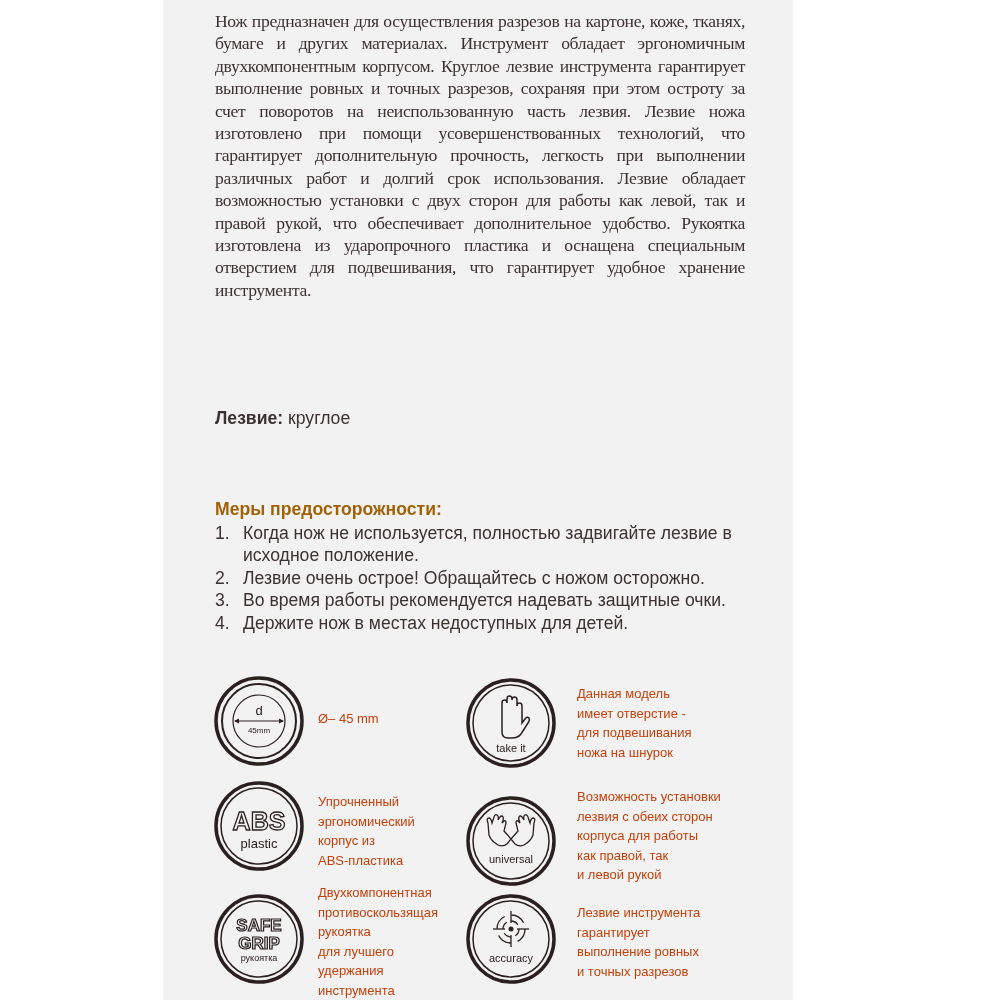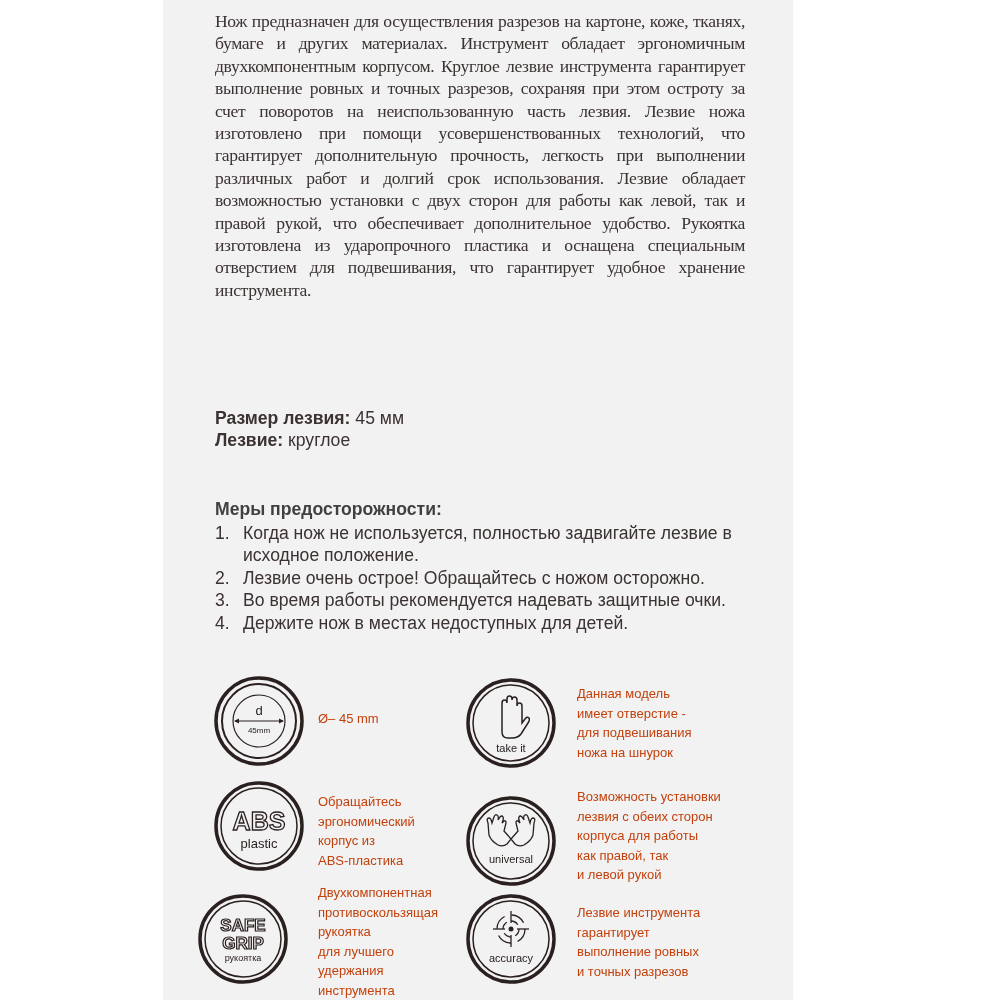--- a/index.html
+++ b/index.html
@@ -15,40 +15,39 @@
   .text-block {
     position: absolute; left: 215px; top: 10px; width: 530px;
     color: #3b3232; font-size: 17.6px; line-height: 22.4px;
     letter-spacing: -0.35px;
   }
   .title { margin: 0; font-weight: normal; }
   .para { margin: 0; text-align: justify; text-align-last: left; font-family: Liberation Serif, serif; }
   .specs { position: absolute; left: 215px; top: 407px; width: 540px; color: #3b3232; font-size: 17.6px; line-height: 22.2px; }
   .specs b { font-weight: bold; }
   .specs .row { margin: 0; }
-  .caution-title { position: absolute; left: 215px; top: 499px; color: #404040; font-size: 17.6px; font-weight: bold; margin: 0;}
+  .caution-title { position: absolute; left: 215px; top: 499px; color: #a16207; font-size: 17.6px; font-weight: bold; margin: 0;}
   .caution-list { position: absolute; left: 215px; top: 522px; width: 560px; margin: 0; padding: 0; list-style: none; color: #3b3232; font-size: 17.6px; line-height: 22.4px; }
   .caution-list li { display: flex; }
   .caution-list .num { width: 28px; flex: 0 0 28px; }
   .caution-list .txt { flex: 1; }
   .badge { position: absolute; width: 92px; height: 92px; }
   .badge svg { width: 92px; height: 92px; display: block; }
   .feat-text { position: absolute; color: #c2410c; font-size: 13px; line-height: 19.5px; white-space: pre-line; }
 </style>
 </head>
 <body>
 
 <div class="card"></div>
 
 <div class="text-block">
   <p class="para">Нож предназначен для осуществления разрезов на картоне, коже, тканях, бумаге и других материалах. Инструмент обладает эргономичным двухкомпонентным корпусом. Круглое лезвие инструмента гарантирует выполнение ровных и точных разрезов, сохраняя при этом остроту за счет поворотов на неиспользованную часть лезвия. Лезвие ножа изготовлено при помощи усовершенствованных технологий, что гарантирует дополнительную прочность, легкость при выполнении различных работ и долгий срок использования. Лезвие обладает возможностью установки с двух сторон для работы как левой, так и правой рукой, что обеспечивает дополнительное удобство. Рукоятка изготовлена из ударопрочного пластика и оснащена специальным отверстием для подвешивания, что гарантирует удобное хранение инструмента.</p>
 </div>
 
 <div class="specs">
-  <p class="row"><b>Размер лезвия:</b><span> 45 мм</span></p>
   <p class="row"><b>Лезвие:</b><span> круглое</span></p>
 </div>
 
 <p class="caution-title">Меры предосторожности:</p>
 <ol class="caution-list">
   <li>
       <span class="num">1.</span>
       <span class="txt">Когда нож не используется, полностью задвигайте лезвие в исходное положение.</span>
     </li>
   <li>
@@ -93,41 +92,41 @@
 ножа на шнурок</div>
 
 <div class="badge" style="left:213px;top:780px;">
   <svg viewBox="0 0 92 92">
     <circle cx="46" cy="46" r="43" fill="none" stroke="#2a2020" stroke-width="3.5"></circle>
     <circle cx="46" cy="46" r="38" fill="none" stroke="#2a2020" stroke-width="1.5"></circle>
     <text x="46" y="50" text-anchor="middle" font-size="25" font-weight="bold" fill="#f3f2f2" stroke="#2a2020" stroke-width="1.3" font-family="Liberation Sans, sans-serif">ABS</text>
     <text x="46" y="68" text-anchor="middle" font-size="13" fill="#2a2020" font-family="Liberation Sans, sans-serif">plastic</text>
   </svg>
 </div>
-<div class="feat-text" style="left:318px;top:792px;">Обращайтесь
+<div class="feat-text" style="left:318px;top:792px;">Упрочненный
 эргономический
 корпус из
 ABS-пластика</div>
 
 <div class="badge" style="left:465px;top:795px;">
   <svg viewBox="0 0 92 92">
     <circle cx="46" cy="46" r="43" fill="none" stroke="#2a2020" stroke-width="3.5"></circle>
     <circle cx="46" cy="46" r="38" fill="none" stroke="#2a2020" stroke-width="1.5"></circle>
     <path d="M23 28 Q21 23 24 23 Q26 23 27 28 L29 22 Q30 19 32 20 Q34 21 33 25 L35 22 Q37 20 38 22 Q39 24 37 28 L39 26 Q41 25 41 28 L39 36 L46 44 L42 49 Q38 52 33 50 Q26 46 24 40 Z" fill="none" stroke="#2a2020" stroke-width="1.3"></path>
     <path d="M69 28 Q71 23 68 23 Q66 23 65 28 L63 22 Q62 19 60 20 Q58 21 59 25 L57 22 Q55 20 54 22 Q53 24 55 28 L53 26 Q51 25 51 28 L53 36 L46 44 L50 49 Q54 52 59 50 Q66 46 68 40 Z" fill="none" stroke="#2a2020" stroke-width="1.3"></path>
     <text x="46" y="68" text-anchor="middle" font-size="11" fill="#2a2020" font-family="Liberation Sans, sans-serif">universal</text>
   </svg>
 </div>
 <div class="feat-text" style="left:577px;top:787px;">Возможность установки
 лезвия с обеих сторон
 корпуса для работы
 как правой, так
 и левой рукой</div>
 
-<div class="badge" style="left:197px;top:893px;text-align:right;">
+<div class="badge" style="left:213px;top:893px;text-align:right;">
   <svg viewBox="0 0 92 92">
     <circle cx="46" cy="46" r="43" fill="none" stroke="#2a2020" stroke-width="3.5"></circle>
     <circle cx="46" cy="46" r="38" fill="none" stroke="#2a2020" stroke-width="1.5"></circle>
     <text x="46" y="38" text-anchor="middle" font-size="17" font-weight="bold" fill="#f3f2f2" stroke="#2a2020" stroke-width="1.2" font-family="Liberation Sans, sans-serif">SAFE</text>
     <text x="46" y="56" text-anchor="middle" font-size="17" font-weight="bold" fill="#f3f2f2" stroke="#2a2020" stroke-width="1.2" font-family="Liberation Sans, sans-serif">GRIP</text>
     <text x="46" y="68" text-anchor="middle" font-size="9" fill="#2a2020" font-family="Liberation Sans, sans-serif">рукоятка</text>
   </svg>
 </div>
 <div class="feat-text" style="left:318px;top:883px;">Двухкомпонентная
 противоскользящая

